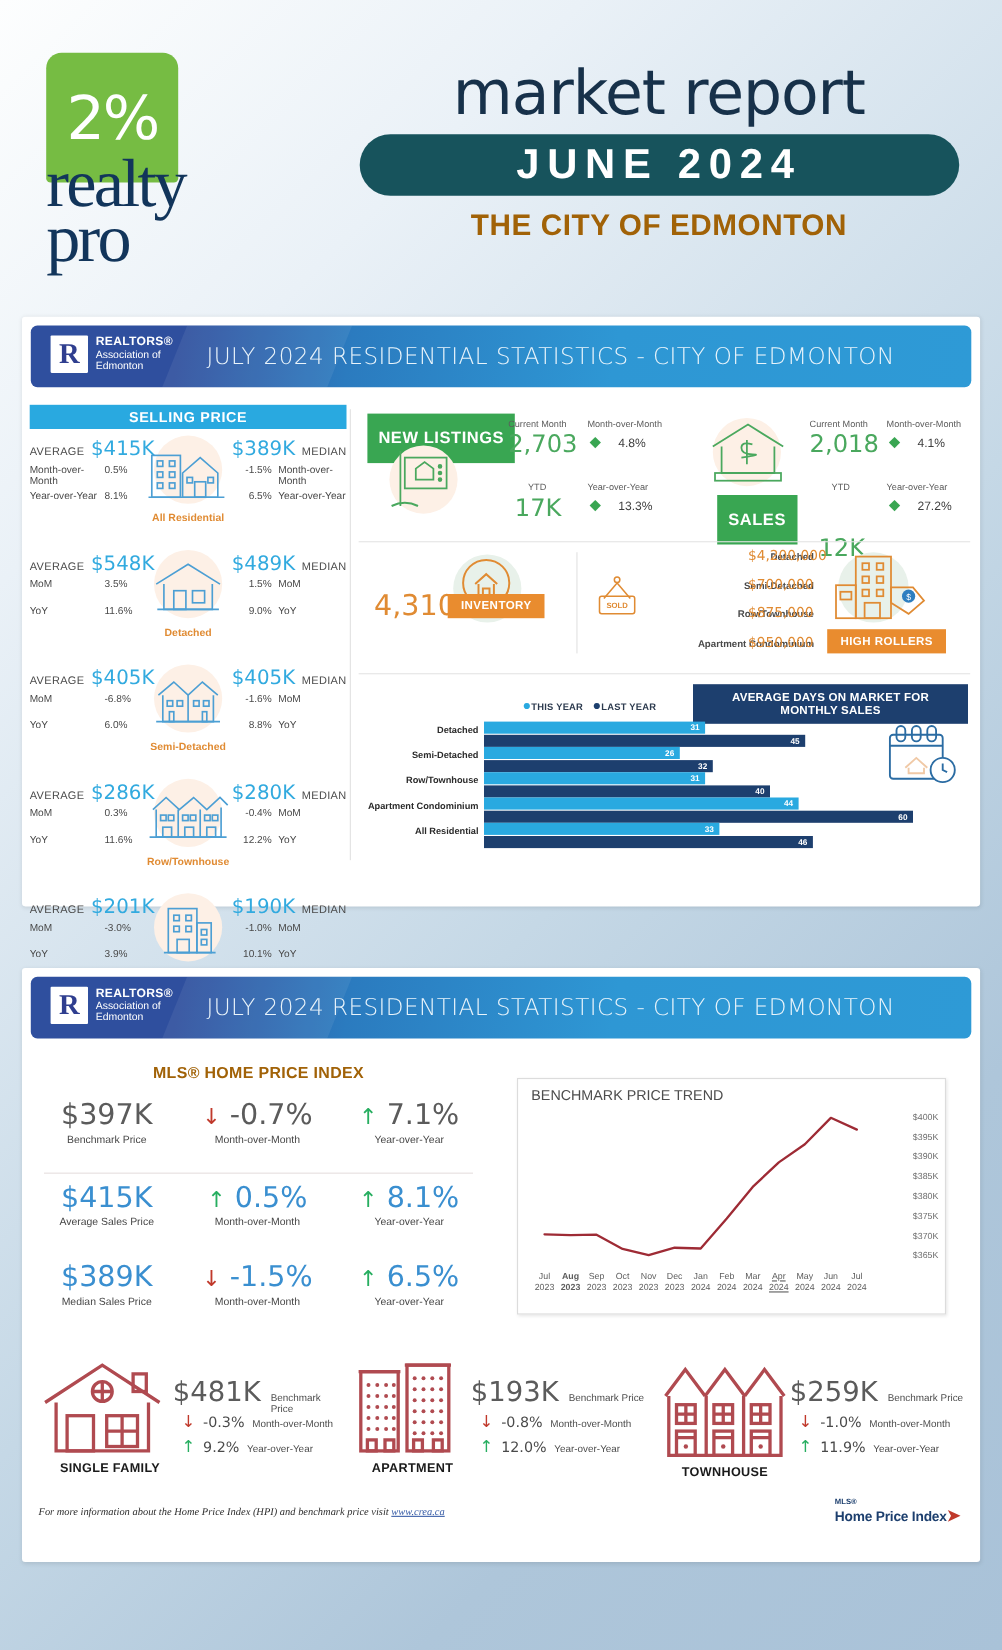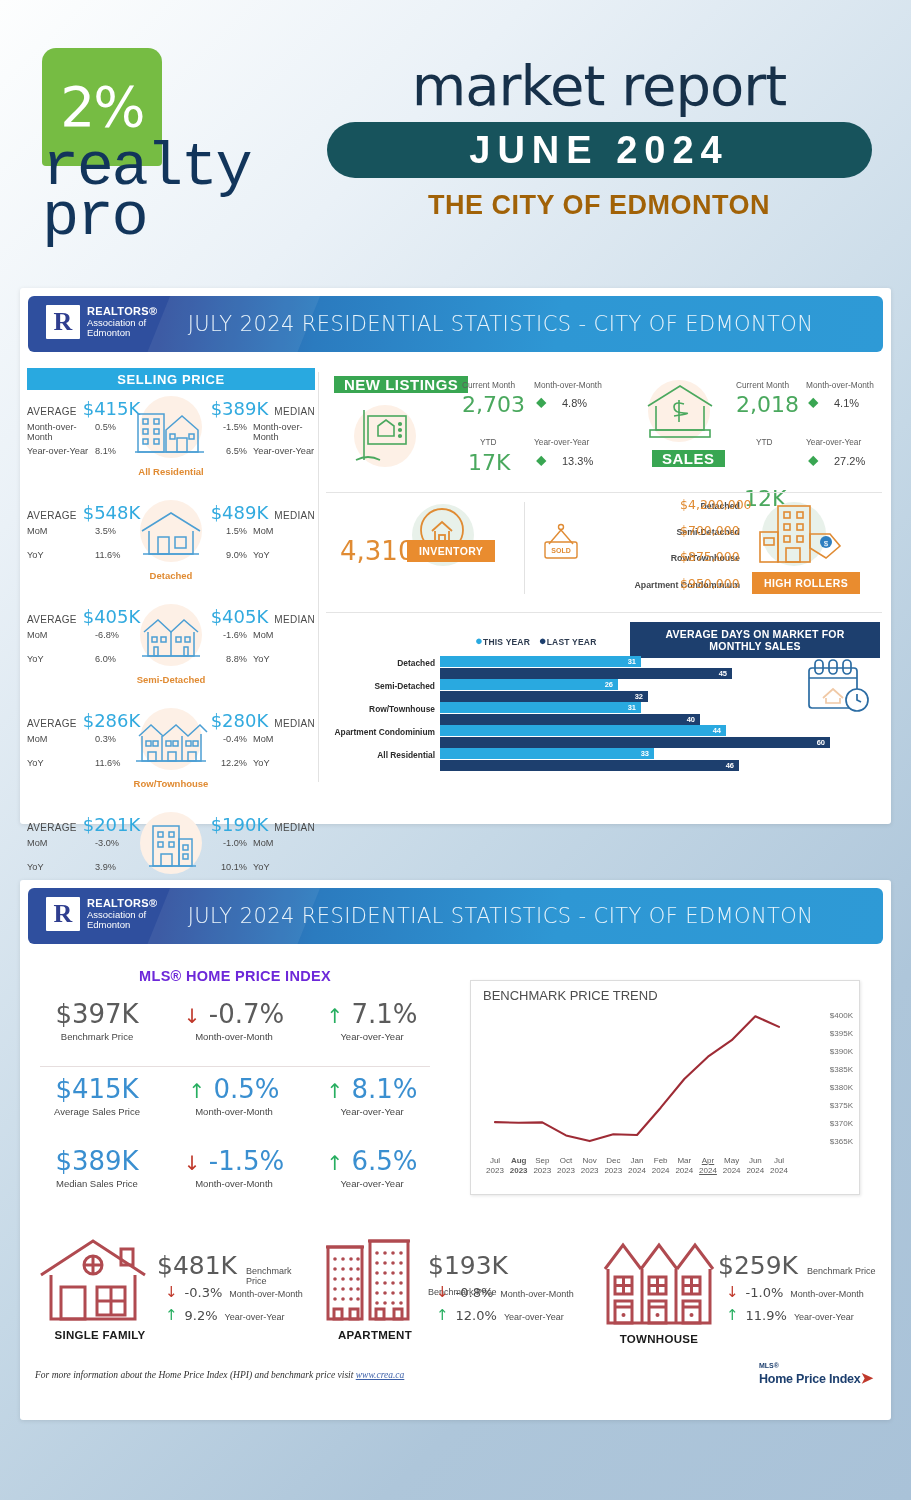--- a/index.html
+++ b/index.html
@@ -22,21 +22,21 @@
     background: #76bc43; border-radius: 14px 14px 4px 4px;
     display: flex; align-items: center; justify-content: center;
   }
   .logo-green span {
     color: #ffffff; font-size: 55px; font-weight: 400; letter-spacing: -2px;
     font-family: "DejaVu Sans", sans-serif; line-height: 1;
   }
   .logo-word {
     position: absolute; left: 0; top: 95px;
     color: #12355b; font-size: 62px; line-height: 0.80;
-    font-family: Liberation Mono, monospace; font-weight: 400; letter-spacing: -2.5px;
+    font-family: Liberation Serif, serif; font-weight: 400; letter-spacing: -2.5px;
   }
   .logo-word .l2 { display: block; }
 
   .title-wrap { position: absolute; left: 325px; top: 58px; width: 548px; text-align: center; }
   .title-main {
     font-family: "DejaVu Sans", sans-serif;
     font-size: 56px; font-weight: 400; color: #17314a; letter-spacing: -1px; line-height: 1.0;
   }
   .title-pill {
     margin: 8px auto 0; width: 545px; height: 56px; border-radius: 30px;
@@ -120,21 +120,21 @@
   .sp-cap {
     position: absolute; left: 0; width: 100%; top: 76px; text-align: center;
     color: #e08b33; font-size: 9.5px; font-weight: bold;
   }
 
   
   .vdiv { position: absolute; left: 318px; top: 372px; width: 1px; height: 410px; background: #e2e2e2; }
   .badge-green {
     background: #39a652; color: #ffffff; font-size: 15px; font-weight: bold;
     display: inline-flex; align-items: center; justify-content: center;
-    letter-spacing: 0.5px; padding: 0 10px;
+    letter-spacing: 0.5px; padding: 14px 10px;
   }
   .iconcircle { position: absolute; border-radius: 50%; }
   .g-num { color: #4aa85e; font-size: 22px; font-family: "DejaVu Sans", sans-serif; }
   .g-lab { color: #5c5c5c; font-size: 8.3px; }
   .arrow-up { color: #39a652; font-size: 15px; line-height: 1; }
   .pct { color: #3f3f3f; font-size: 11px; }
 
   .hdiv { position: absolute; left: 326px; width: 556px; height: 1px; background: #e4e4e4; }
 
   
@@ -158,21 +158,21 @@
   .bar-a { background: #29a9e0; height: 11px; position: relative; }
   .bar-b { background: #1d3f6e; height: 11px; position: relative; margin-top: 1px; }
   .bar-val {
     position: absolute; right: 5px; top: 0; height: 11px; line-height: 11px;
     color: #ffffff; font-size: 7.5px; font-weight: bold;
   }
 
   
   .mls-title {
     position: absolute; top: 968px; left: 35px; width: 400px; text-align: center;
-    color: #6d28d9; font-size: 14.5px; font-weight: bold; letter-spacing: 0.3px;
+    color: #a16207; font-size: 14.5px; font-weight: bold; letter-spacing: 0.3px;
   }
   .hpi-grid { position: absolute; left: 32px; top: 1000px; width: 406px; }
   .hpi-row { position: relative; height: 66px; }
   .hpi-sep { height: 1px; background: #e6dede; margin: 0 8px; }
   .hpi-cell { position: absolute; top: 0; text-align: center; }
   .hpi-num { font-size: 26px; font-family: "DejaVu Sans", sans-serif; line-height: 1.1; }
   .hpi-num.grey { color: #5b5b5b; }
   .hpi-num.blue { color: #3a8fd0; }
   .hpi-lab { font-size: 9.5px; color: #474747; margin-top: 2px; }
   .ar { font-size: 20px; line-height: 1; font-family: "DejaVu Sans", sans-serif; }
@@ -876,21 +876,21 @@
       </g>
       <g fill="none" stroke="#b04a50" stroke-width="3">
           <rect x="14" y="74" width="8" height="10"></rect>
           <rect x="30" y="74" width="8" height="10"></rect>
           <rect x="56" y="74" width="8" height="10"></rect>
           <rect x="74" y="74" width="8" height="10"></rect>
         </g>
       </svg>
   </div>
   <div class="pt-name" style="width:110px">APARTMENT</div>
-  <div style="position:absolute;left:108px;top:18px;display:flex;align-items:baseline;gap:9px;flex-direction:column;">
+  <div style="position:absolute;left:108px;top:18px;display:flex;align-items:baseline;gap:9px;">
     <span class="pt-big">$193K</span>
     <span class="pt-lab">Benchmark Price</span>
   </div>
   <div style="position:absolute;left:116px;top:50px;display:flex;align-items:baseline;gap:7px;">
     <span class="ar down" style="font-size:15px">↓</span>
     <span class="pt-pct">-0.8%</span>
     <span class="pt-lab">Month-over-Month</span>
   </div>
   <div style="position:absolute;left:116px;top:73px;display:flex;align-items:baseline;gap:7px;">
     <span class="ar up" style="font-size:15px">↑</span>

